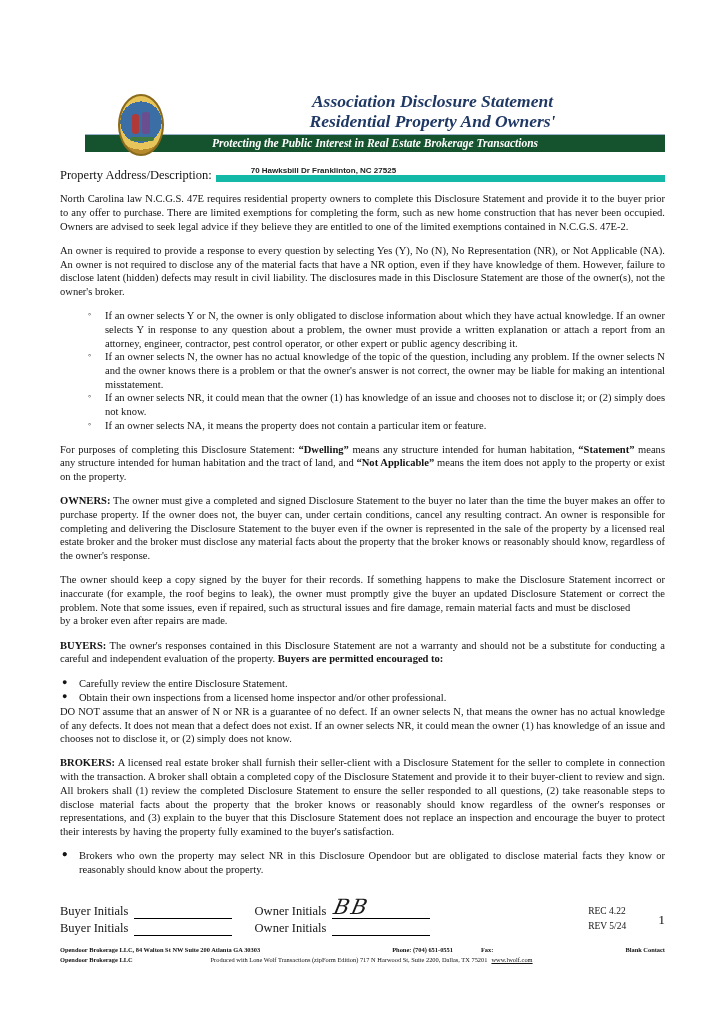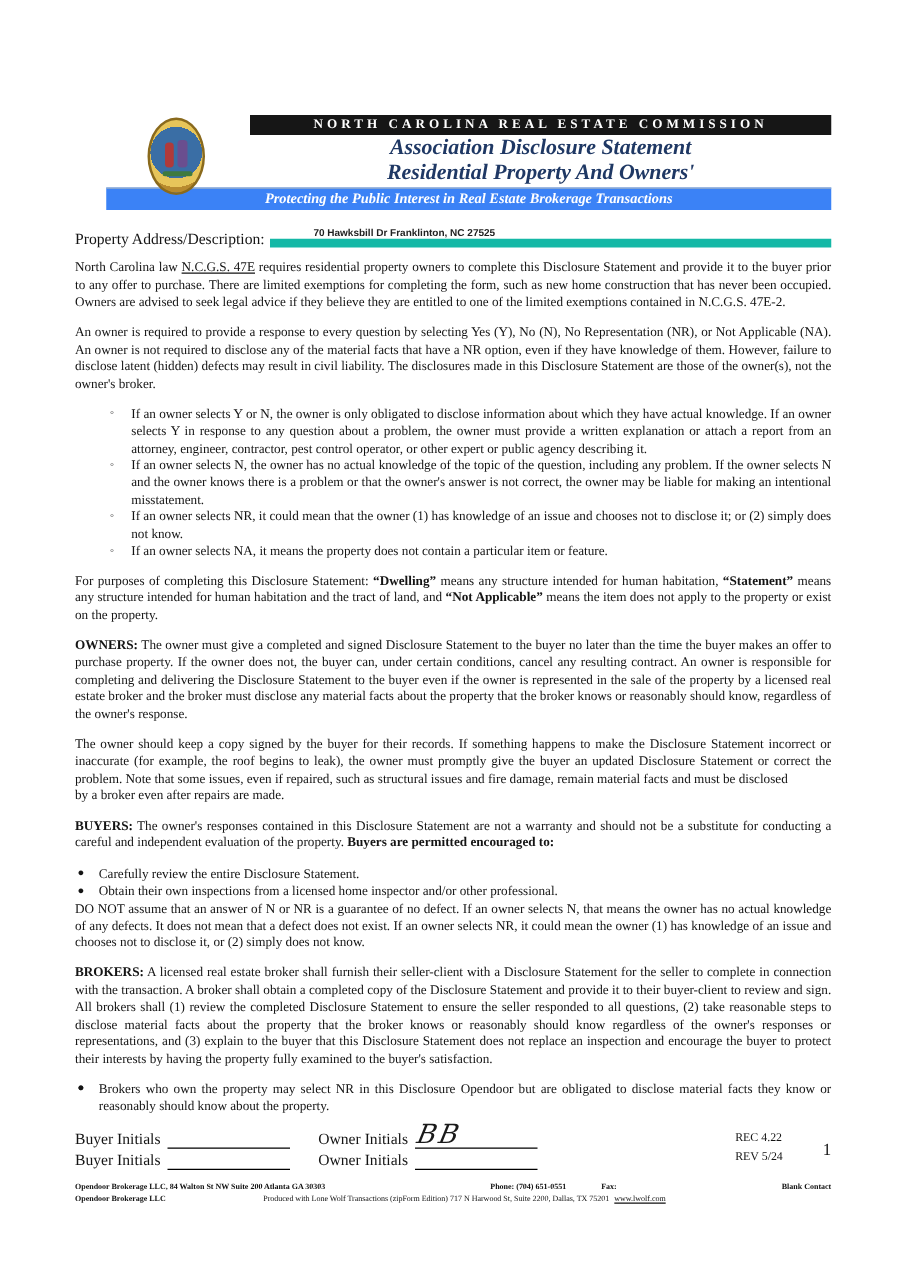--- a/index.html
+++ b/index.html
@@ -23,41 +23,41 @@
   .seal .ground { position:absolute; left:10px; bottom:13px; width:24px; height:4px; background:#3f7a3f; border-radius:2px; }
   .commission-bar {
     margin-left:140px; background:#161616; color:#ffffff; text-align:center;
     font-size:10.5px; font-weight:bold; letter-spacing:3.2px; padding:2px 0 3px 0;
   }
   .doc-title {
     margin-left:140px; text-align:center; color:#1f3864;
     font-weight:bold; font-style:italic; font-size:17.5px; line-height:1.12;
   }
   .tagline-bar {
-    margin-left:25px; margin-top:3px; background:#3b82f6; color:#ffffff;
+    margin-left:25px; margin-top:3px; background:#14532d; color:#ffffff;
     text-align:center; font-weight:bold; font-style:italic; font-size:11.5px;
     padding:2px 0 3px 0; border-top:1px solid #9bb0c9;
   }
 
   
   .fields { margin-top:9px; font-size:12.5px; }
   .field-row { display:flex; align-items:flex-end; line-height:1.15; }
   .field-label { white-space:nowrap; }
   .field-line { flex:1; border-bottom:7px solid #14b8a6; margin-left:4px; position:relative; height:14px; }
   .field-value {
     position:absolute; left:35px; bottom:0;
     font-family:"Liberation Sans", sans-serif; font-weight:bold; font-size:8px; color:#222;
     white-space:nowrap;
   }
   .field-row.owner .field-value { left:95px; }
 
   
   .para { font-size:10.55px; line-height:1.3; text-align:justify; margin-top:10px; }
   .para b { font-weight:bold; }
-  .law-ref { text-decoration:underline; }
+  .law-ref { }
   ul.sq { list-style:none; margin:0; padding:0; }
   ul.sq li { position:relative; padding-left:45px; font-size:10.55px; line-height:1.3; text-align:justify; }
   ul.sq li .mk { position:absolute; left:28px; top:0; font-size:9px; }
   ul.rd { list-style:none; margin:0; padding:0; }
   ul.rd li { position:relative; padding-left:19px; font-size:10.55px; line-height:1.34; text-align:justify; }
   ul.rd li .mk { position:absolute; left:2px; top:-1px; font-size:9px; }
 
   
   .footer { position:absolute; left:60px; top:902px; width:605px; }
   .initials-area { display:flex; }
@@ -87,21 +87,20 @@
 
 <div class="page">
   <div class="content">
 
     <div class="header">
       <div class="seal">
         <span class="fig1"></span>
         <span class="fig2"></span>
         <span class="ground"></span>
       </div>
-      <div class="commission-bar">NORTH CAROLINA REAL ESTATE COMMISSION</div>
       <div class="doc-title">Association Disclosure Statement</div>
       <div class="doc-title">Residential Property And Owners'</div>
       <div class="tagline-bar">Protecting the Public Interest in Real Estate Brokerage Transactions</div>
     </div>
 
     <div class="fields">
       <div class="field-row">
         <span class="field-label">Property Address/Description:</span>
         <span class="field-line">
           <span class="field-value">70 Hawksbill Dr Franklinton, NC 27525</span>

